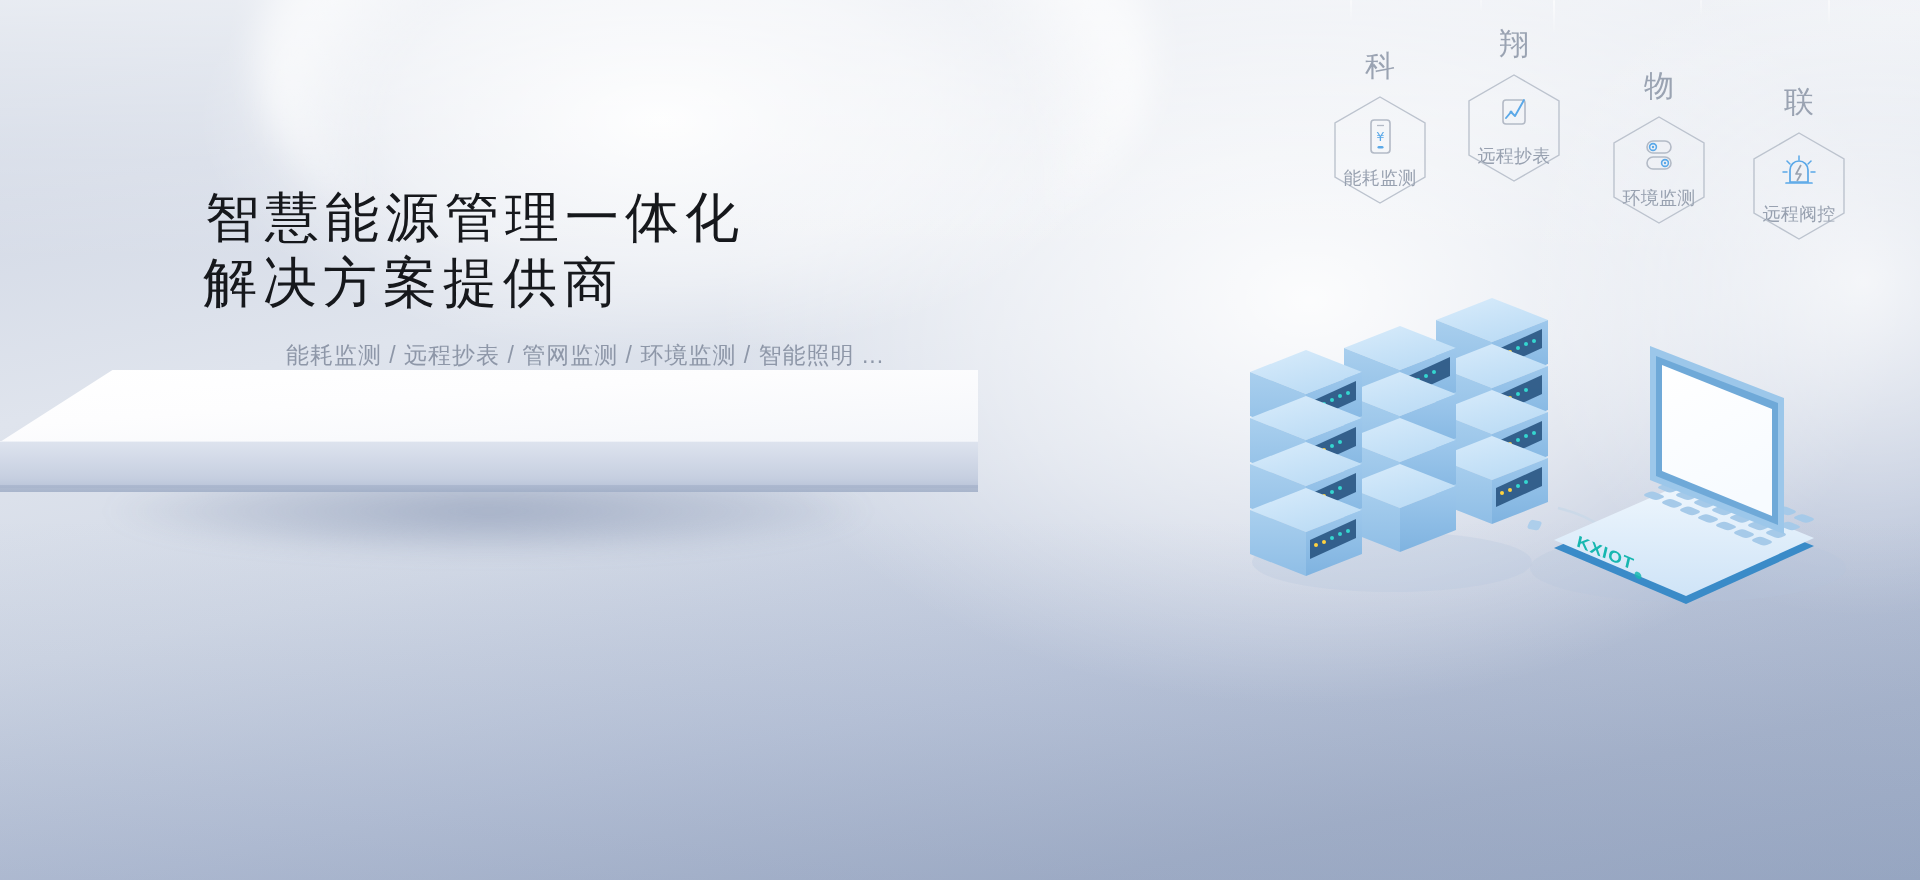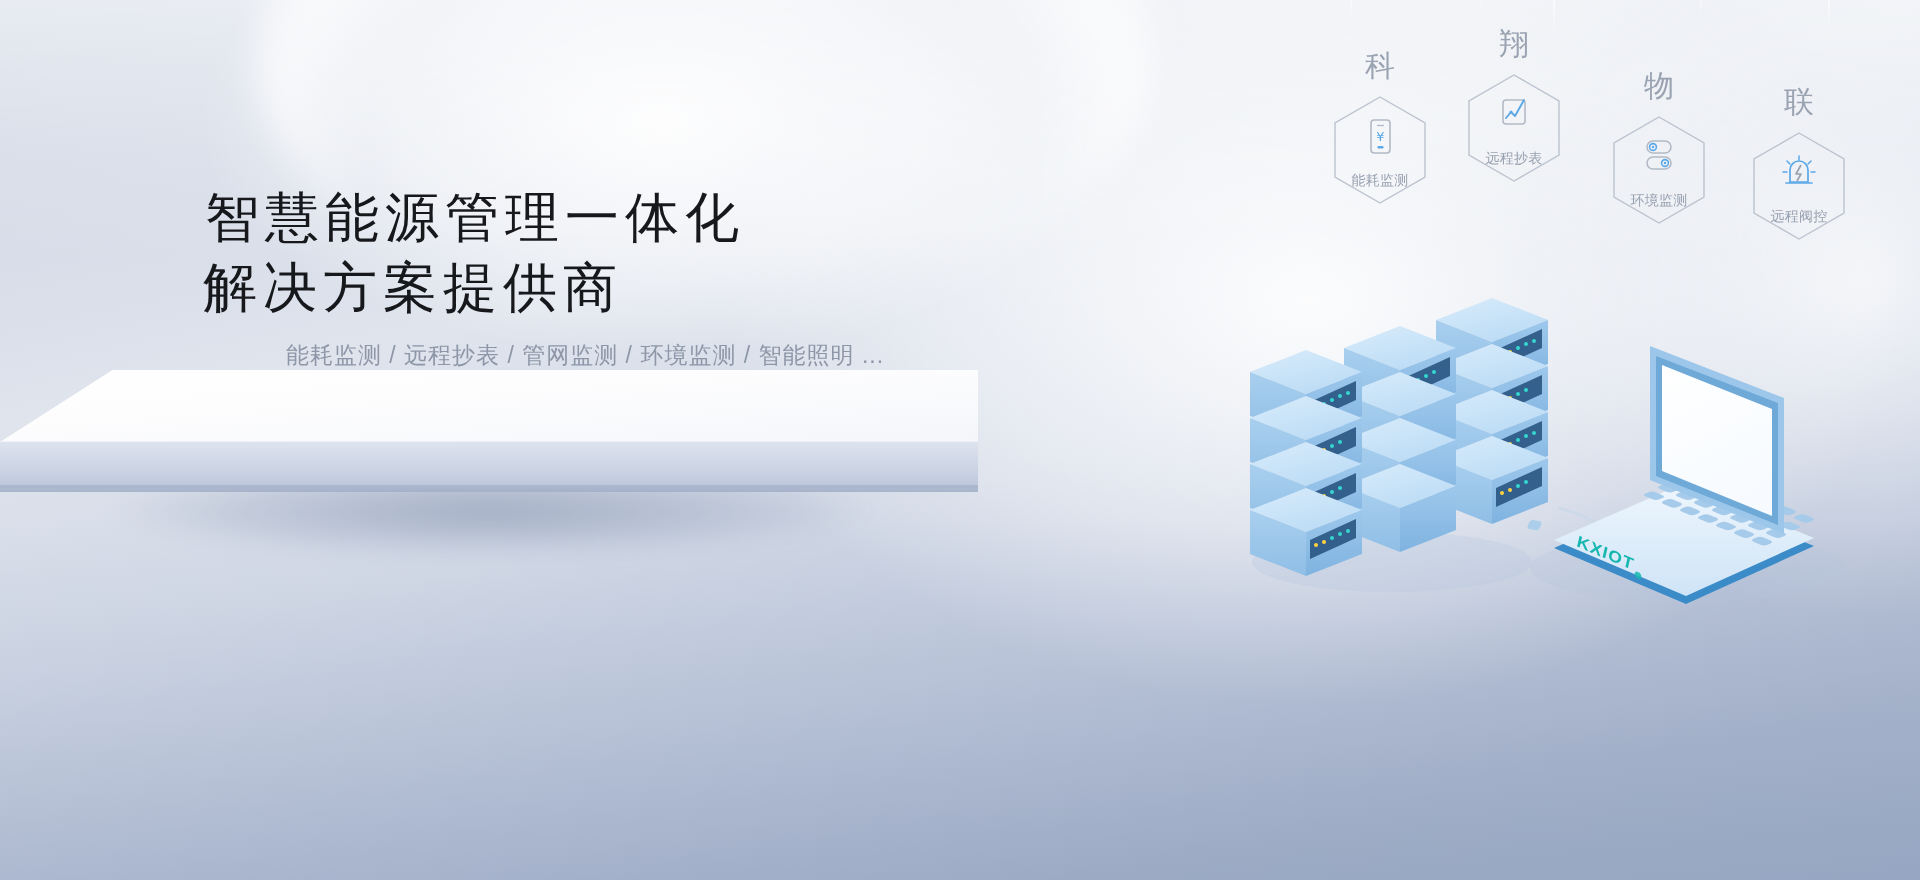--- a/index.html
+++ b/index.html
@@ -59,21 +59,21 @@
     left: 205px;
     top: 182px;
     width: 760px;
     color: #16181c;
     font-size: 54px;
     line-height: 1.30;
     letter-spacing: 6px;
     font-weight: 400;
     white-space: nowrap;
   }
-  .headline .l2 { margin-left: -2px; }
+  .headline .l2 { margin-left: -2px; font-family: Liberation Mono, monospace; }
 
   .subtitle {
     position: absolute;
     left: 185px;
     top: 340px;
     width: 800px;
     text-align: center;
     color: #8e97a8;
     font-size: 23px;
     letter-spacing: 1px;
@@ -145,21 +145,21 @@
     position: absolute;
     top: 48px; left: 4px;
     width: 100px; height: 112px;
   }
   .hex svg { display: block; }
   .hex-label {
     position: absolute;
     left: 50%;
     transform: translateX(-50%);
     bottom: 16px;
-    font-size: 14px;
+    font-size: 18px;
     color: #98a1b0;
     white-space: nowrap;
     letter-spacing: 0.3px;
   }
   .hex-icon {
     position: absolute;
     left: 50%;
     transform: translateX(-50%);
     top: 22px;
     width: 42px; height: 44px;

